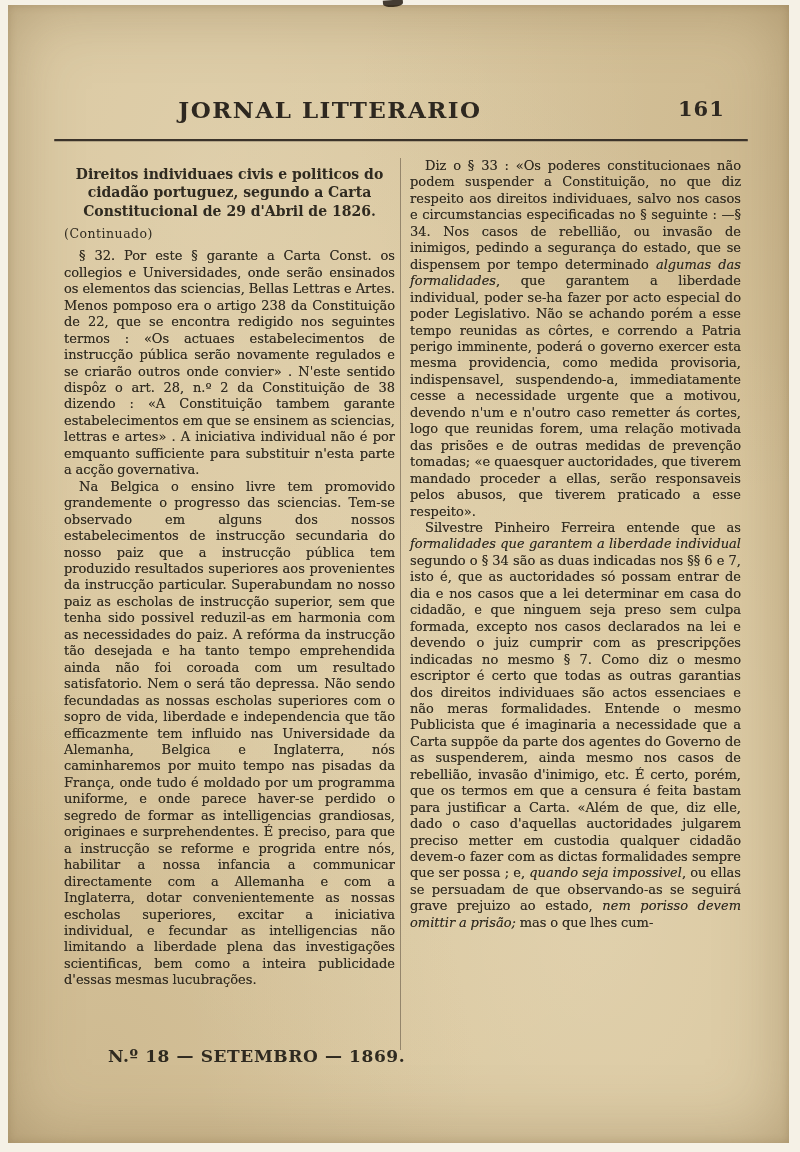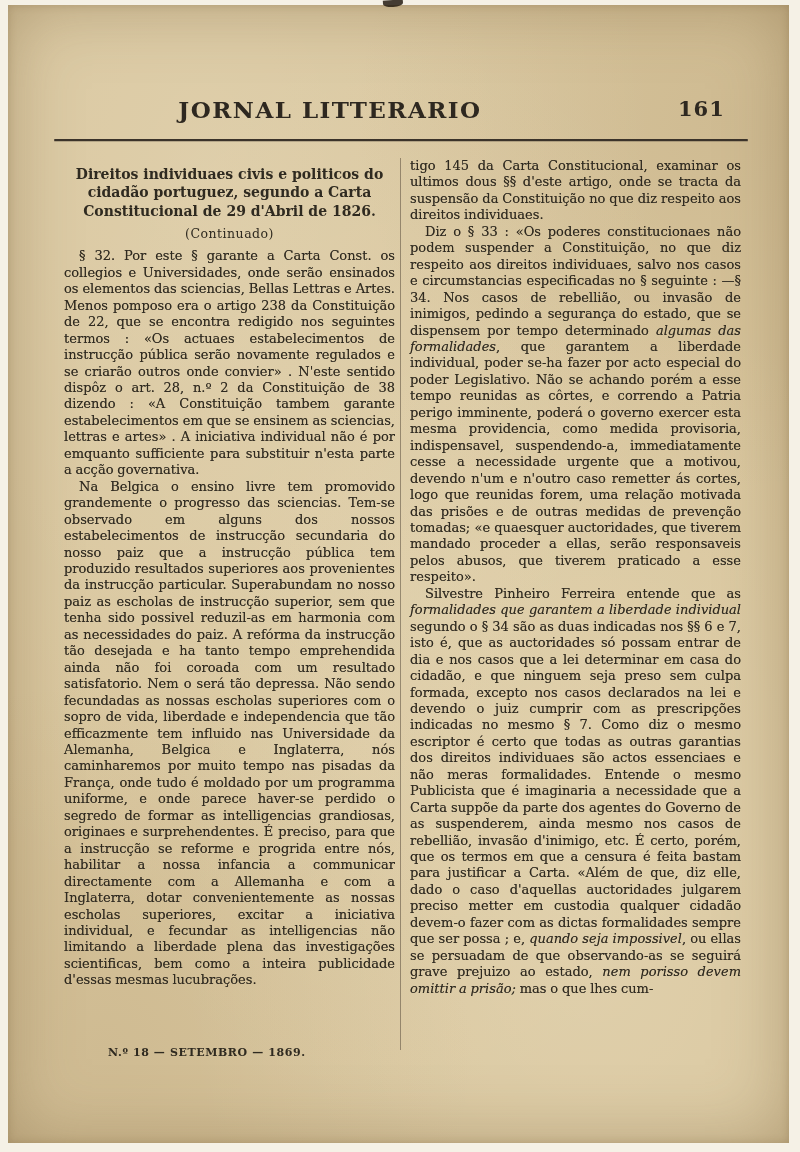--- a/index.html
+++ b/index.html
@@ -49,32 +49,32 @@
   .col{width:331px;}
   .column-divider{
     position:absolute;left:400px;top:158px;width:1px;height:892px;
     background:rgba(62,52,40,0.45);
   }
   .article-title{
     font-weight:bold;font-size:14px;line-height:1.32;text-align:center;
     margin:7px 2px 6px 2px;
   }
   .continued{
-    text-align:center;font-size:12.5px;margin-bottom:7px;letter-spacing:.5px;
+    font-size:12.5px;margin-bottom:7px;letter-spacing:.5px;
   }
   .par{
     margin:0;font-size:13px;line-height:16.45px;text-align:justify;
     text-justify:inter-word;hyphens:none;word-spacing:-0.3px;
     text-shadow:0 0 .5px rgba(47,42,32,0.55);
   }
   .par.indent{text-indent:15px;}
   .it{font-style:italic;}
   .footer-line{
     position:absolute;left:108px;top:1046px;color:#2f2a20;
-    font-weight:bold;font-size:11px;letter-spacing:.6px;
+    font-weight:bold;font-size:17px;letter-spacing:.6px;
   }
 </style>
 </head>
 <body>
 
 <div class="paper"></div>
 <div class="smudge"></div>
 
 <div class="header">
   <div class="journal-title">JORNAL LITTERARIO</div>
@@ -88,20 +88,19 @@
   <div class="col">
     <div class="article-title">Direitos individuaes civis e politicos do cidadão portuguez, segundo a Carta Constitucional de 29 d'Abril de 1826.</div>
     <div class="continued">(Continuado)</div>
     <div>
         <p class="par indent"><span>§ 32. Por este § garante a Carta Const. os collegios e Universidades, onde serão ensinados os elementos das sciencias, Bellas Lettras e Artes. Menos pomposo era o artigo 238 da Constituição de 22, que se encontra redigido nos seguintes termos : «Os actuaes estabelecimentos de instrucção pública serão novamente regulados e se criarão outros onde convier» . N'este sentido dispôz o art. 28, n.º 2 da Constituição de 38 dizendo : «A Constituição tambem garante estabelecimentos em que se ensinem as sciencias, lettras e artes» . A iniciativa individual não é por emquanto sufficiente para substituir n'esta parte a acção governativa.</span></p>
         <p class="par indent"><span>Na Belgica o ensino livre tem promovido grandemente o progresso das sciencias. Tem-se observado em alguns dos nossos estabelecimentos de instrucção secundaria do nosso paiz que a instrucção pública tem produzido resultados superiores aos provenientes da instrucção particular. Superabundam no nosso paiz as escholas de instrucção superior, sem que tenha sido possivel reduzil-as em harmonia com as necessidades do paiz. A refórma da instrucção tão desejada e ha tanto tempo emprehendida ainda não foi coroada com um resultado satisfatorio. Nem o será tão depressa. Não sendo fecundadas as nossas escholas superiores com o sopro de vida, liberdade e independencia que tão efficazmente tem influido nas Universidade da Alemanha, Belgica e Inglaterra, nós caminharemos por muito tempo nas pisadas da França, onde tudo é moldado por um programma uniforme, e onde parece haver-se perdido o segredo de formar as intelligencias grandiosas, originaes e surprehendentes. É preciso, para que a instrucção se reforme e progrida entre nós, habilitar a nossa infancia a communicar directamente com a Allemanha e com a Inglaterra, dotar convenientemente as nossas escholas superiores, excitar a iniciativa individual, e fecundar as intelligencias não limitando a liberdade plena das investigações scientificas, bem como a inteira publicidade d'essas mesmas lucubrações.</span></p>
       </div>
   </div>
   <div class="col">
     <div>
-        <p class="par"><span>tigo 145 da Carta Constitucional, examinar os ultimos dous §§ d'este artigo, onde se tracta da suspensão da Constituição no que diz respeito aos direitos individuaes.</span></p>
         <p class="par indent"><span>Diz o § 33 : «Os poderes constitucionaes não podem suspender a Constituição, no que diz respeito aos direitos individuaes, salvo nos casos e circumstancias especificadas no § seguinte : —§ 34. Nos casos de rebellião, ou invasão de inimigos, pedindo a segurança do estado, que se dispensem por tempo determinado </span><span class="it">algumas das formalidades</span><span>, que garantem a liberdade individual, poder se-ha fazer por acto especial do poder Legislativo. Não se achando porém a esse tempo reunidas as côrtes, e correndo a Patria perigo imminente, poderá o governo exercer esta mesma providencia, como medida provisoria, indispensavel, suspendendo-a, immediatamente cesse a necessidade urgente que a motivou, devendo n'um e n'outro caso remetter ás cortes, logo que reunidas forem, uma relação motivada das prisões e de outras medidas de prevenção tomadas; «e quaesquer auctoridades, que tiverem mandado proceder a ellas, serão responsaveis pelos abusos, que tiverem praticado a esse respeito».</span></p>
         <p class="par indent"><span>Silvestre Pinheiro Ferreira entende que as </span><span class="it">formalidades que garantem a liberdade individual</span><span> segundo o § 34 são as duas indicadas nos §§ 6 e 7, isto é, que as auctoridades só possam entrar de dia e nos casos que a lei determinar em casa do cidadão, e que ninguem seja preso sem culpa formada, excepto nos casos declarados na lei e devendo o juiz cumprir com as prescripções indicadas no mesmo § 7. Como diz o mesmo escriptor é certo que todas as outras garantias dos direitos individuaes são actos essenciaes e não meras formalidades. Entende o mesmo Publicista que é imaginaria a necessidade que a Carta suppõe da parte dos agentes do Governo de as suspenderem, ainda mesmo nos casos de rebellião, invasão d'inimigo, etc. É certo, porém, que os termos em que a censura é feita bastam para justificar a Carta. «Além de que, diz elle, dado o caso d'aquellas auctoridades julgarem preciso metter em custodia qualquer cidadão devem-o fazer com as dictas formalidades sempre que ser possa ; e, </span><span class="it">quando seja impossivel</span><span>, ou ellas se persuadam de que observando-as se seguirá grave prejuizo ao estado, </span><span class="it">nem porisso devem omittir a prisão;</span><span> mas o que lhes cum-</span></p>
       </div>
   </div>
 </div>
 
 <div class="footer-line">N.º 18 — SETEMBRO — 1869.</div>
 
 </body></html>

